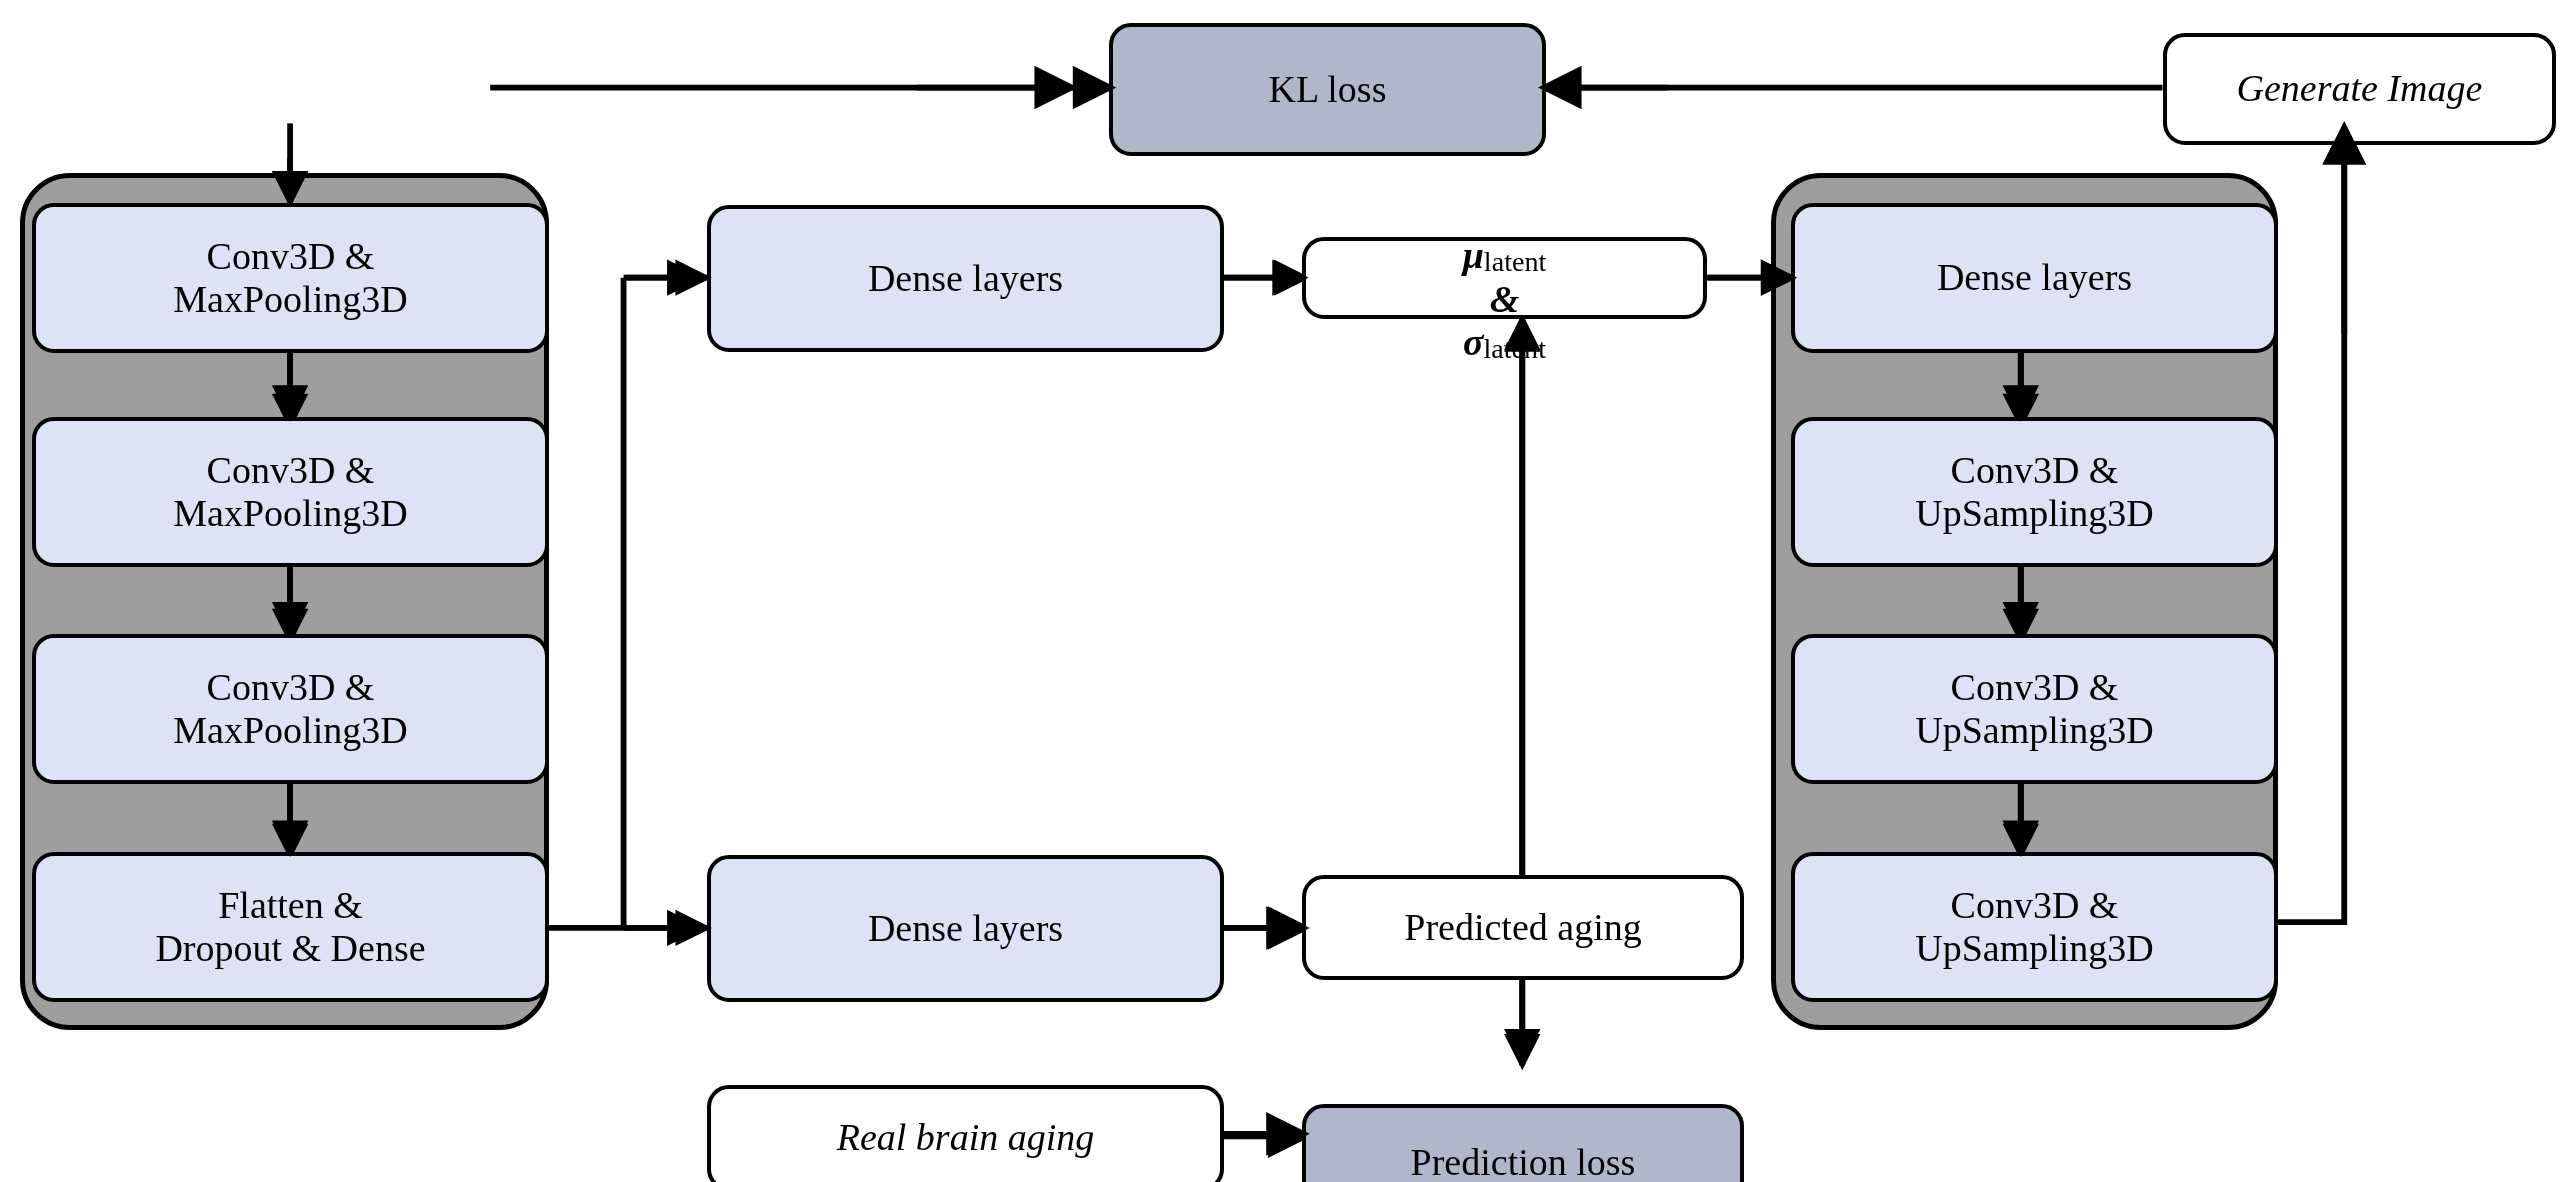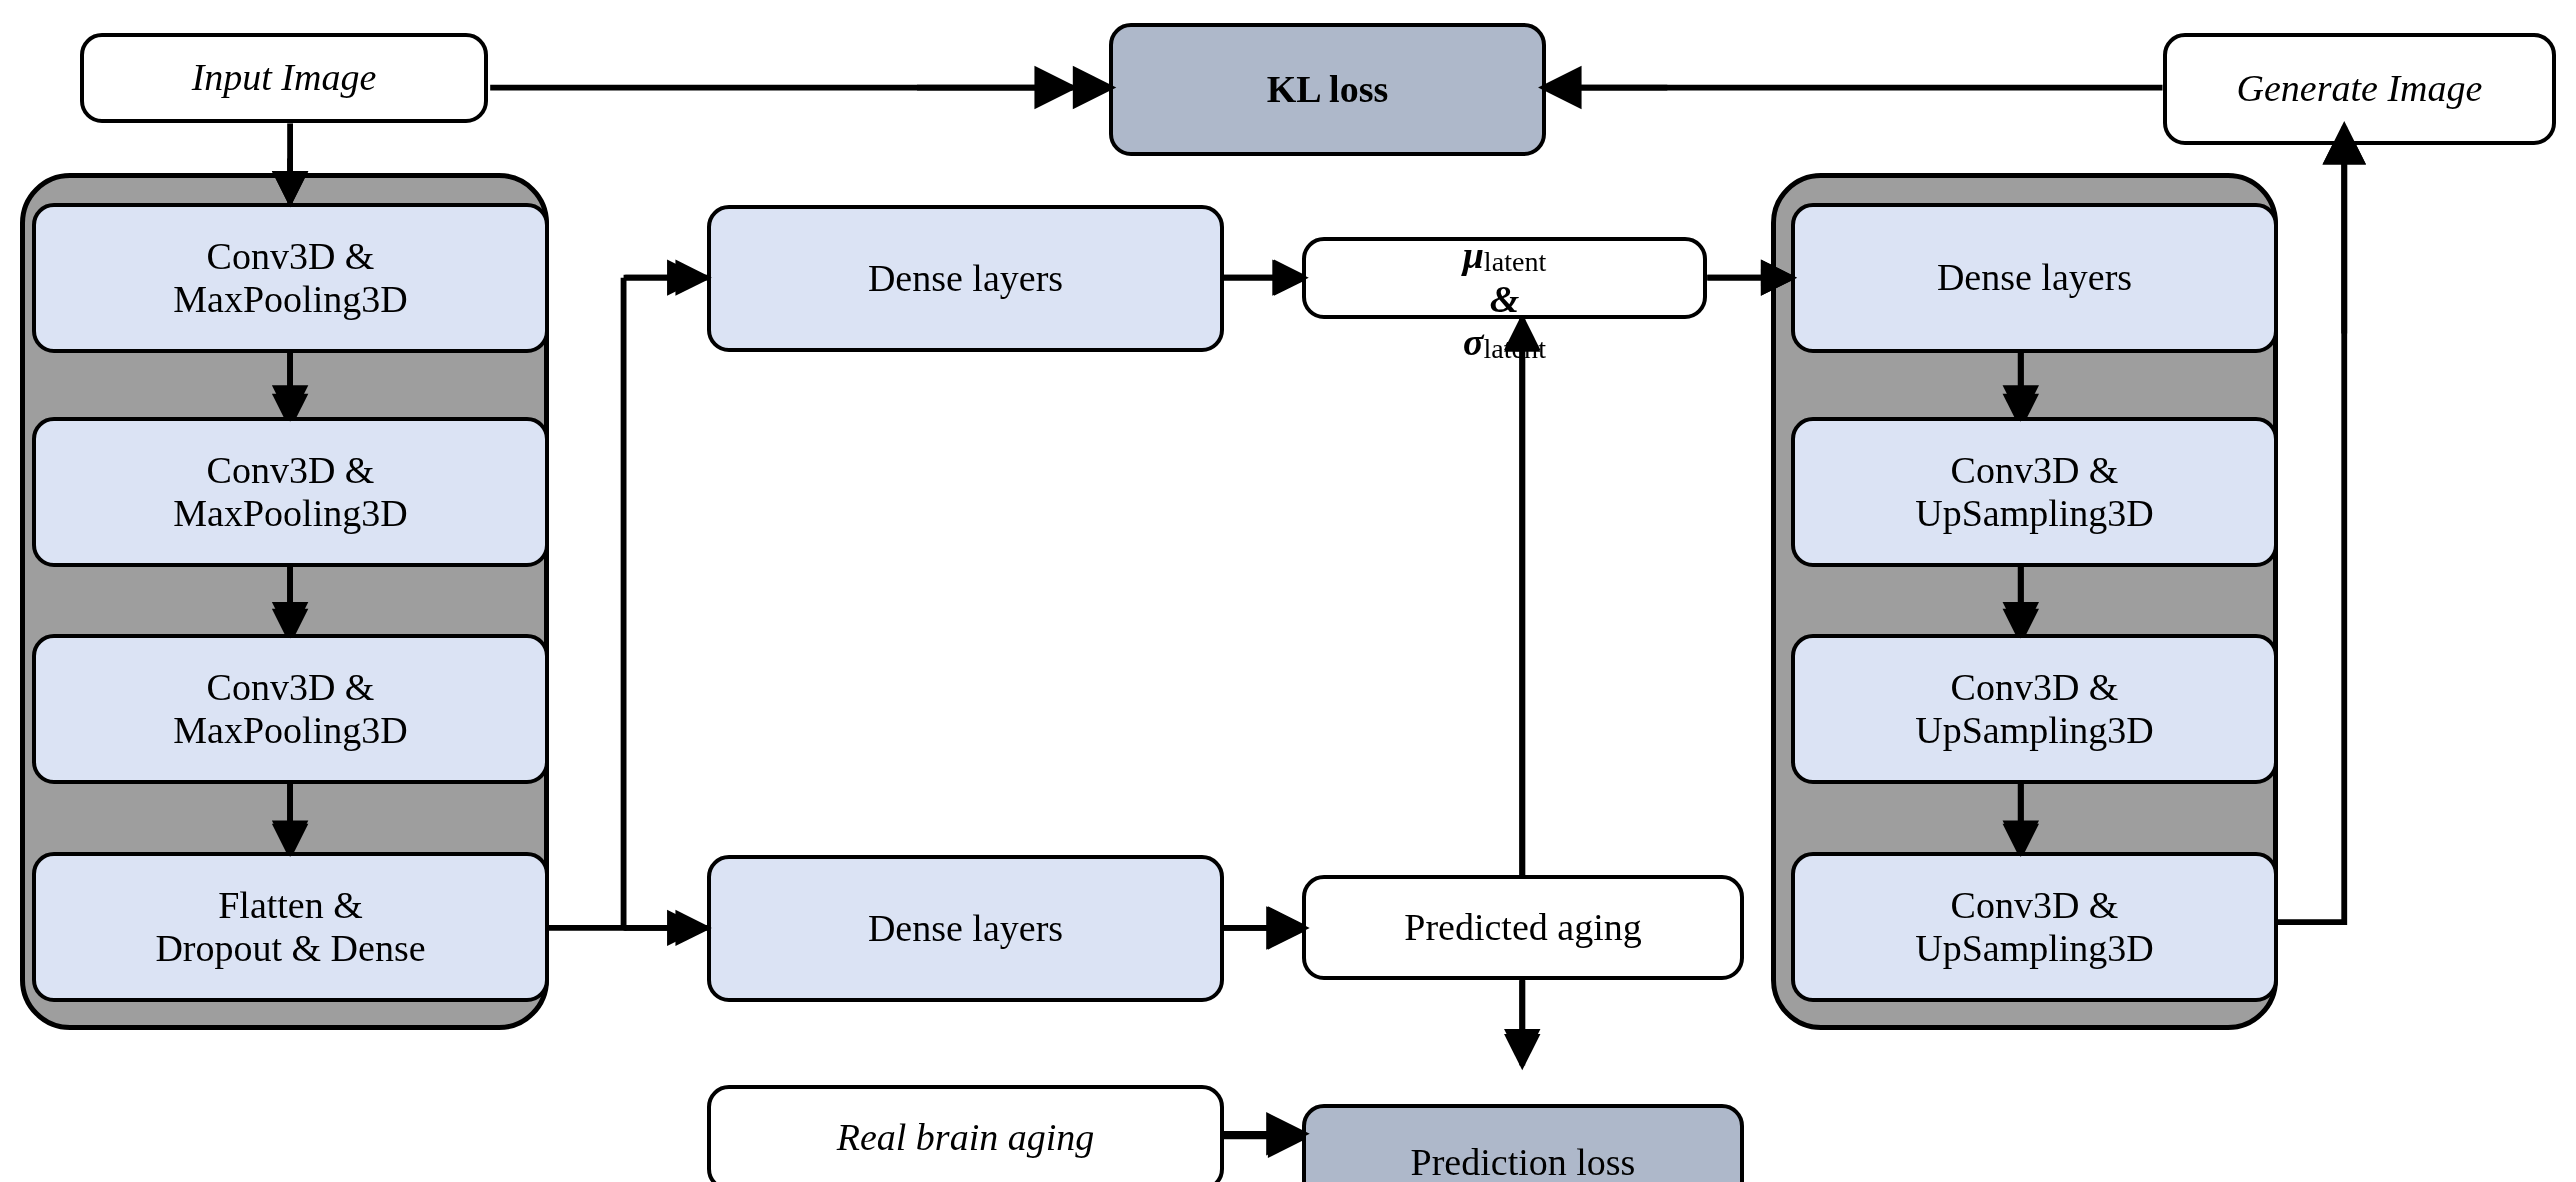--- a/index.html
+++ b/index.html
@@ -94,25 +94,22 @@
       <path d="M1468,1113 L1566,1113" marker-end="url(#ah2)"></path>
 
       <path d="M1826,1175 L1826,1278" marker-end="url(#ah)"></path>
 
       <path d="M1826,1050 L1826,382" marker-end="url(#ah)"></path>
 
       <path d="M1468,1363 L1566,1363" marker-end="url(#ah2)"></path>
     </g>
   </svg>
 
-  <div class="node n-white n-italic" style="left:80px; top:33px; width:408px; height:90px;">
-    <span class="lbl">Input Image</span>
-  </div>
-
-  <div class="node n-loss" style="left:1109px; top:23px; width:437px; height:133px;font-weight:bold;">
+
+  <div class="node n-loss" style="left:1109px; top:23px; width:437px; height:133px;">
     <span class="lbl">KL loss</span>
   </div>
 
   <div class="node n-white n-italic" style="left:2163px; top:33px; width:393px; height:112px;">
     <span class="lbl">Generate Image</span>
   </div>
 
   <div class="node n-blue" style="left:32px; top:203px; width:517px; height:150px;">
     <span class="lbl">Conv3D &amp;
 MaxPooling3D</span>

